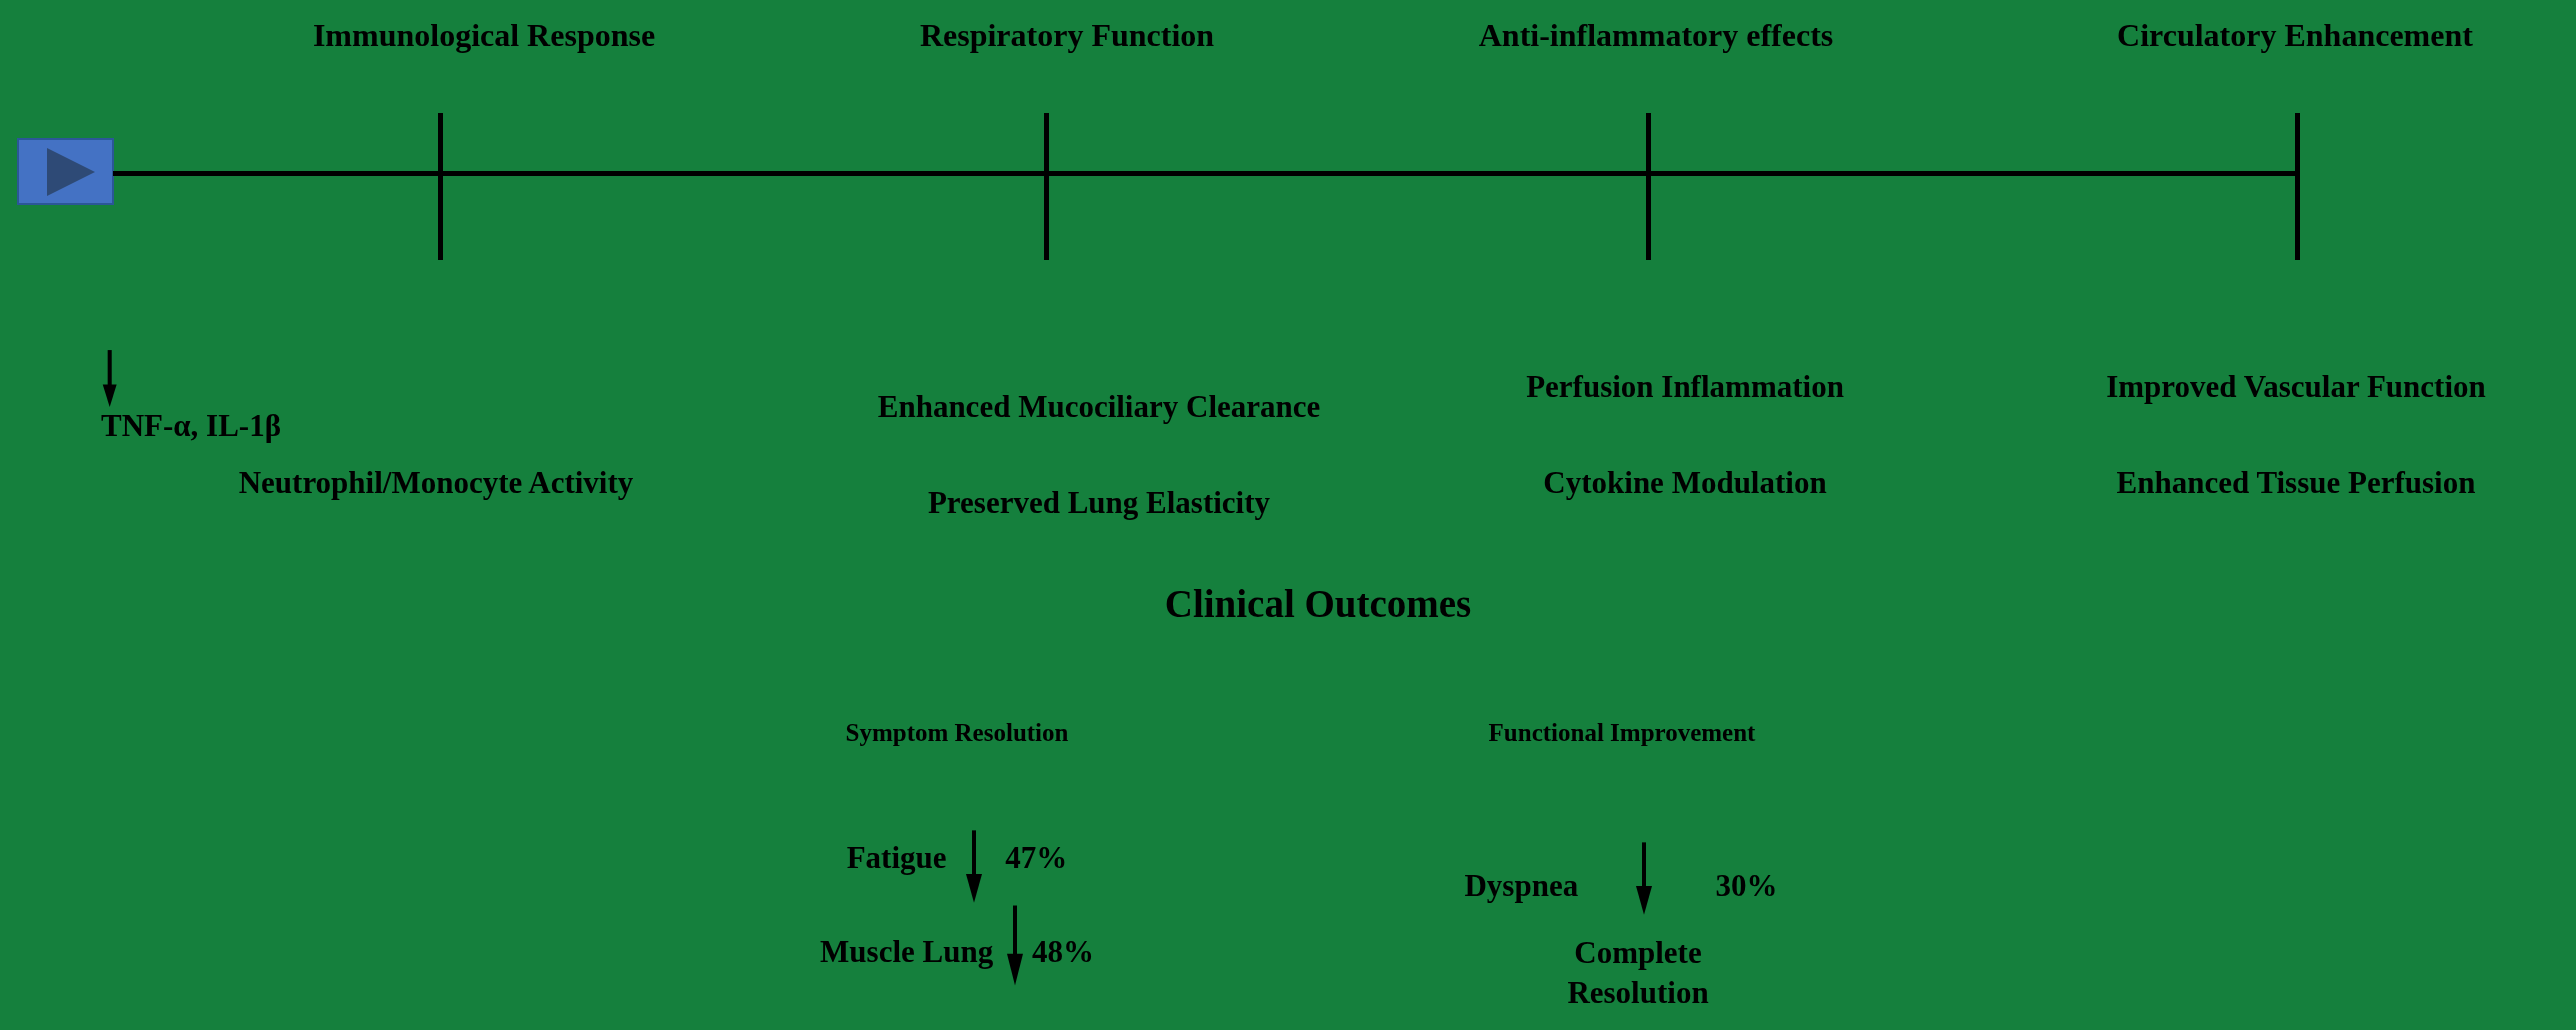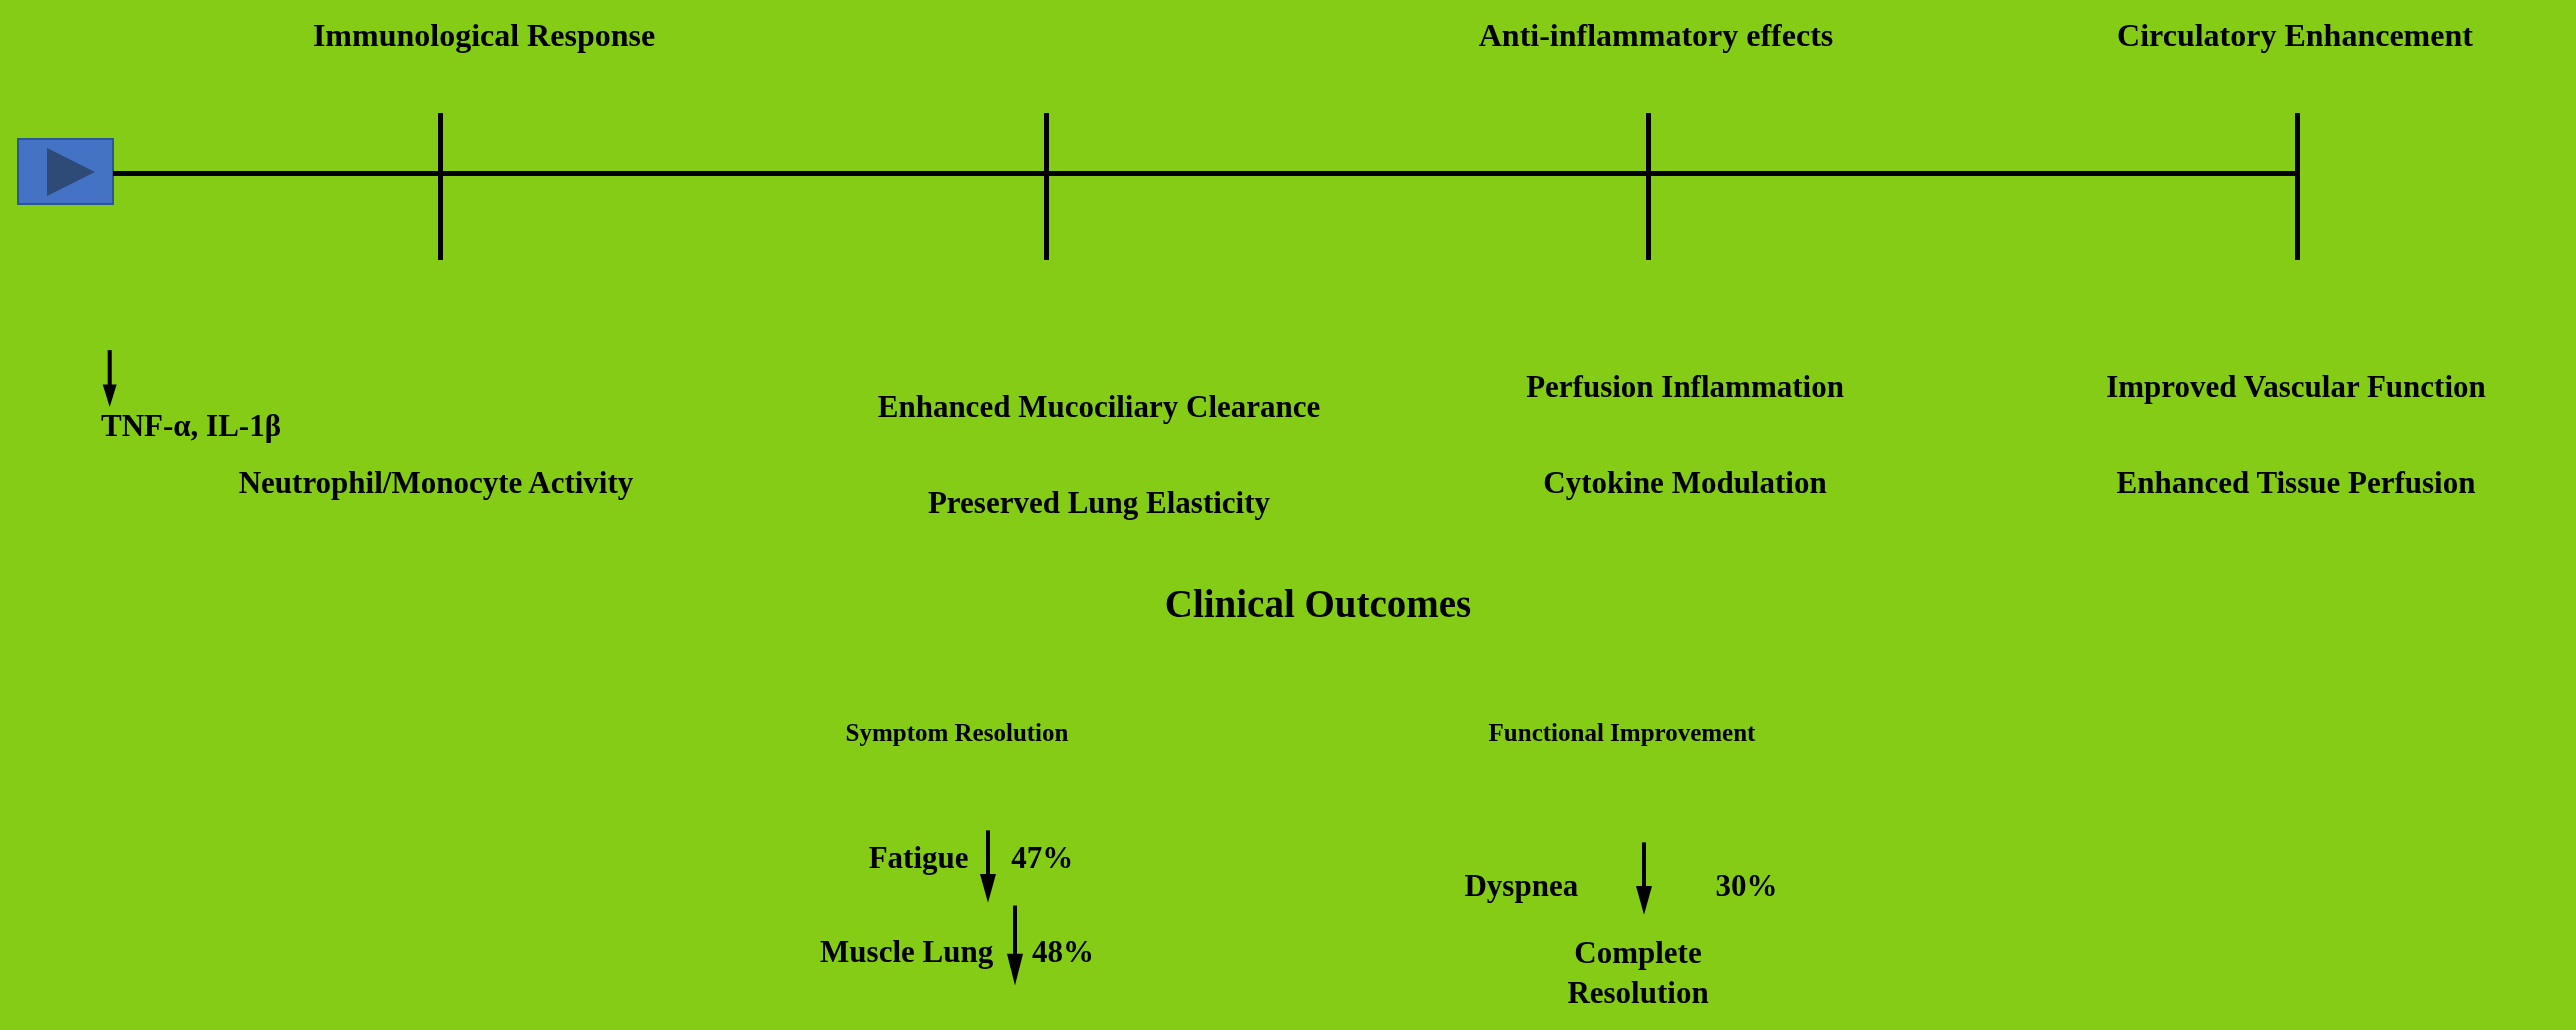--- a/index.html
+++ b/index.html
@@ -1,19 +1,19 @@
 <!DOCTYPE html>
 <html style="font-size:10.7px"><head>
 <meta charset="utf-8">
 <style>
   html,body{margin:0;padding:0;background:#ffffff;}
   .canvas{
     position:relative;
     width:2576px;height:1030px;
-    background:#84cc16;
+    background:#15803d;
     font-family:"Liberation Serif","DejaVu Serif",serif;
     font-weight:bold;
     color:#000000;
     overflow:hidden;
   }
   
   .start-marker{
     position:absolute;left:17px;top:138px;width:93px;height:63px;
     background:#4472C4;border:2px solid #2B5797;
     display:flex;align-items:center;justify-content:center;
@@ -41,21 +41,21 @@
 
   
   .arr{display:block;}
   .arr-inline{margin:-20px 5.4px 0 0;}
 
   
   .co-title{position:absolute;top:582px;left:983px;width:670px;text-align:center;font-size:39px;line-height:1.15;}
   .co-header{position:absolute;top:719px;width:670px;text-align:center;font-size:25px;line-height:1.15;}
   .co-header.left{left:622px;} .co-header.right{left:1287px;}
   .outcome-row{position:absolute;display:flex;justify-content:center;align-items:flex-start;width:670px;font-size:31px;line-height:40px;}
-  .outcome-row.fatigue{top:838px;left:636px;}
+  .outcome-row.fatigue{top:838px;left:622px;gap:8px;}
   .outcome-row.dyspnea{top:866px;left:1286px;gap:48px;}
   .outcome-row.muscle{top:932px;left:622px;}
   .arr-fatigue{margin:-9.4px 13.4px 0 9.4px;}
   .arr-dyspnea{margin:-25.5px 13.4px 0 8px;}
   .arr-muscle{margin:-28px 6.7px 0 12px;}
   .complete{position:absolute;top:933px;left:1303px;width:670px;text-align:center;font-size:31px;line-height:40px;}
 </style>
 </head>
 <body>
 
@@ -65,20 +65,21 @@
     <div class="play-tri"></div>
   </div>
 
   <div class="hline"></div>
   <div class="tick t0"></div>
   <div class="tick t1"></div>
   <div class="tick t2"></div>
   <div class="tick t3"></div>
 
   <div class="top-label c0">Immunological Response</div>
+  <div class="top-label c1">Respiratory Function</div>
   <div class="top-label c2">Anti-inflammatory effects</div>
   <div class="top-label c3">Circulatory Enhancement</div>
 
   <div class="effect effect-flex row1 col0">
     <svg class="arr arr-inline" width="17.4" height="59" viewBox="0 0 30 110" preserveAspectRatio="none">
       <path d="M15 2 V72" stroke="#000" stroke-width="7" fill="none"></path>
       <path d="M3 66 L27 66 L15 108 Z" fill="#000"></path>
     </svg>
     <span>TNF-α, IL-1β</span>
   </div>

